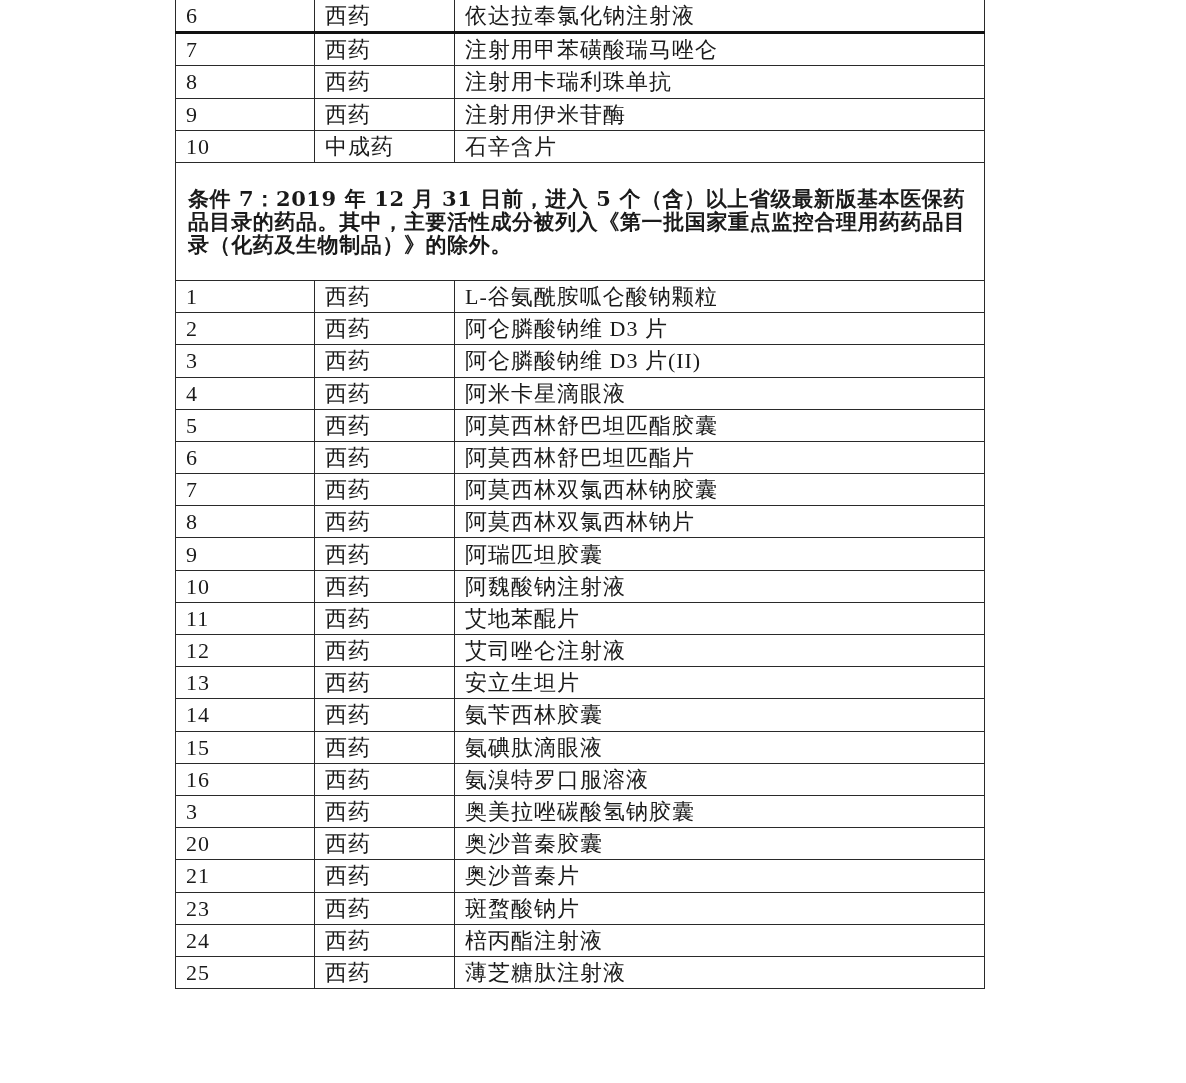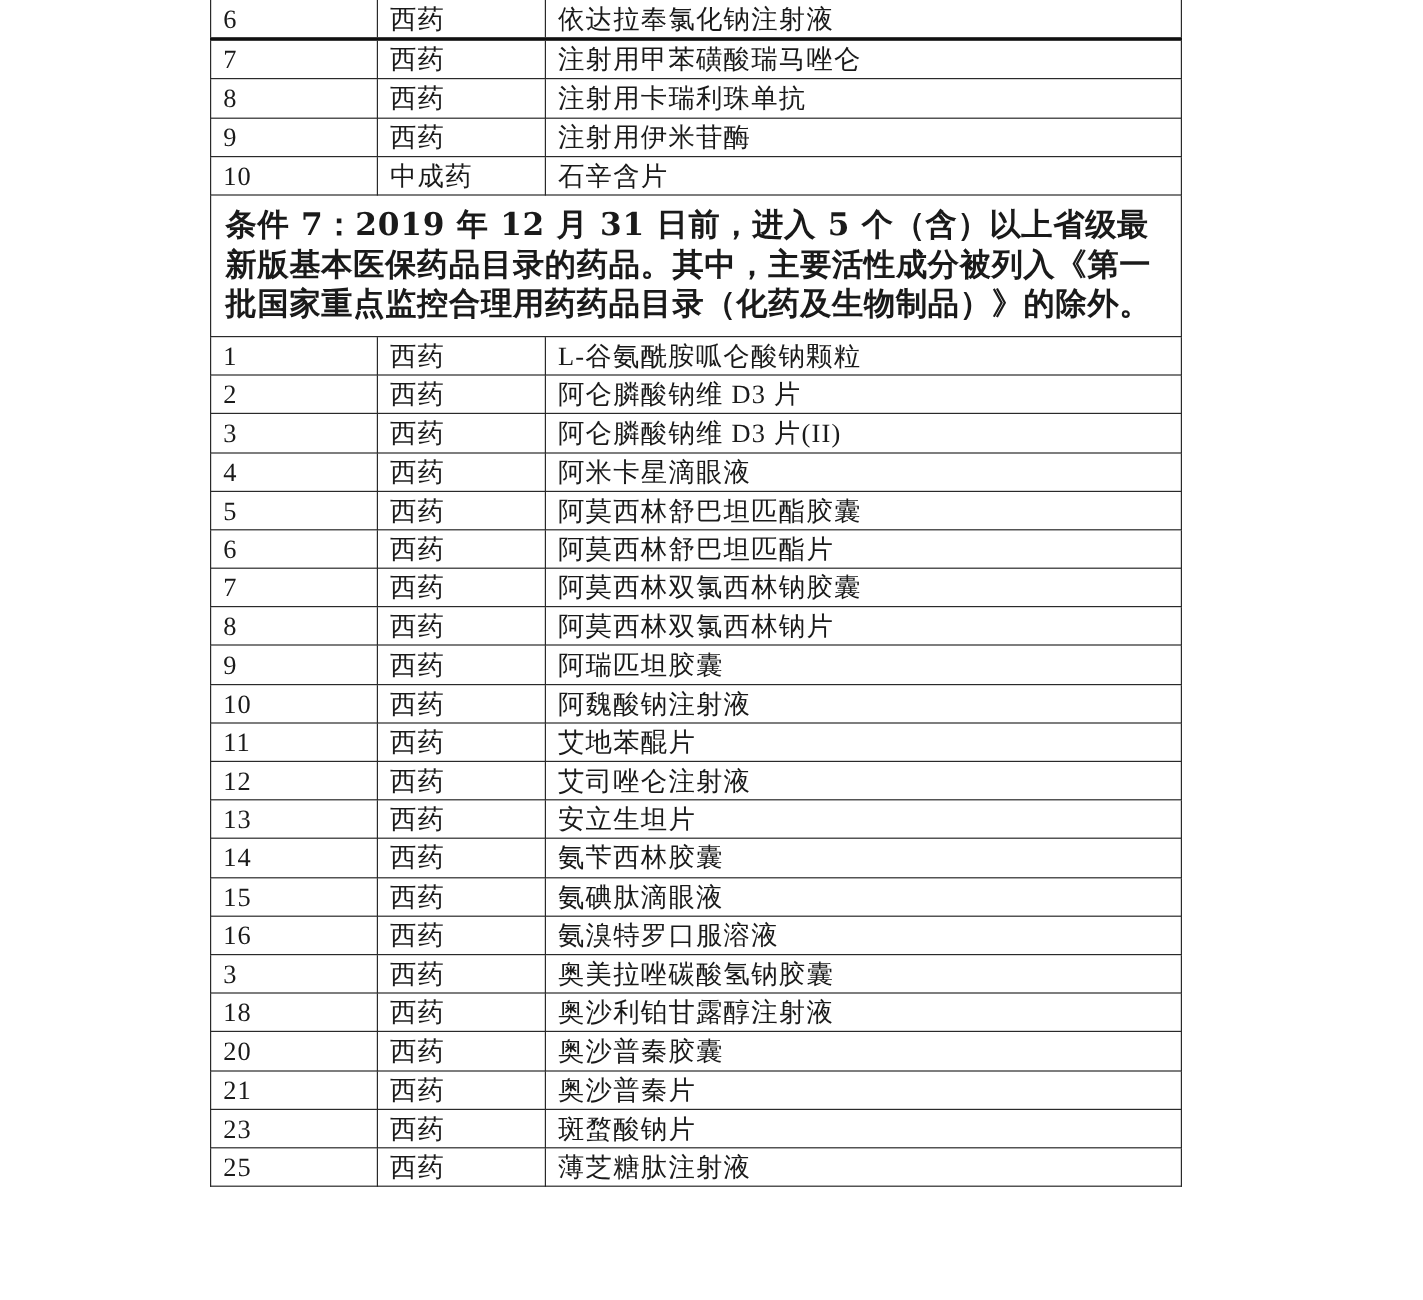--- a/index.html
+++ b/index.html
@@ -48,22 +48,22 @@
     col.c-no { width: 139px; }
     col.c-type { width: 140px; }
     col.c-name { width: 530px; }
     td.c-no-cell { padding-left: 12px; letter-spacing: 0; }
     td.c-type-cell { padding-left: 12px; letter-spacing: 3px; margin-left: 28px; }
     td.c-name-cell { padding-left: 13px; letter-spacing: 3px; }
     tr.section-row td {
       height: 113px;
       padding: 2px 10px 2px 12px;
       font-weight: bold;
-      font-size: 26px;
-      line-height: 33px;
+      font-size: 21px;
+      line-height: 23px;
       white-space: normal;
       letter-spacing: 0.6px;
       font-family: "DejaVu Serif", "Liberation Serif", serif;
       vertical-align: middle;
     }
     tr.data-row td { height: 31.2px; }
   </style>
 </head>
 <body>
 
@@ -185,38 +185,38 @@
           <td class="c-no-cell">16</td>
           <td class="c-type-cell">西药</td>
           <td class="c-name-cell">氨溴特罗口服溶液</td>
         </tr>
         <tr class="data-row">
           <td class="c-no-cell">3</td>
           <td class="c-type-cell">西药</td>
           <td class="c-name-cell">奥美拉唑碳酸氢钠胶囊</td>
         </tr>
         <tr class="data-row">
-          <td class="c-no-cell">18</td>
-          <td class="c-type-cell">西药</td>
-          <td class="c-name-cell">奥沙利铂甘露醇注射液</td>
-        </tr>
-        <tr class="data-row">
           <td class="c-no-cell">20</td>
           <td class="c-type-cell">西药</td>
           <td class="c-name-cell">奥沙普秦胶囊</td>
         </tr>
         <tr class="data-row">
           <td class="c-no-cell">21</td>
           <td class="c-type-cell">西药</td>
           <td class="c-name-cell">奥沙普秦片</td>
         </tr>
         <tr class="data-row">
           <td class="c-no-cell">23</td>
           <td class="c-type-cell">西药</td>
           <td class="c-name-cell">斑蝥酸钠片</td>
+        </tr>
+        <tr class="data-row">
+          <td class="c-no-cell">24</td>
+          <td class="c-type-cell">西药</td>
+          <td class="c-name-cell">棓丙酯注射液</td>
         </tr>
         <tr class="data-row">
           <td class="c-no-cell">25</td>
           <td class="c-type-cell">西药</td>
           <td class="c-name-cell">薄芝糖肽注射液</td>
         </tr>
       </tbody>
   </table>
 </div>
 

